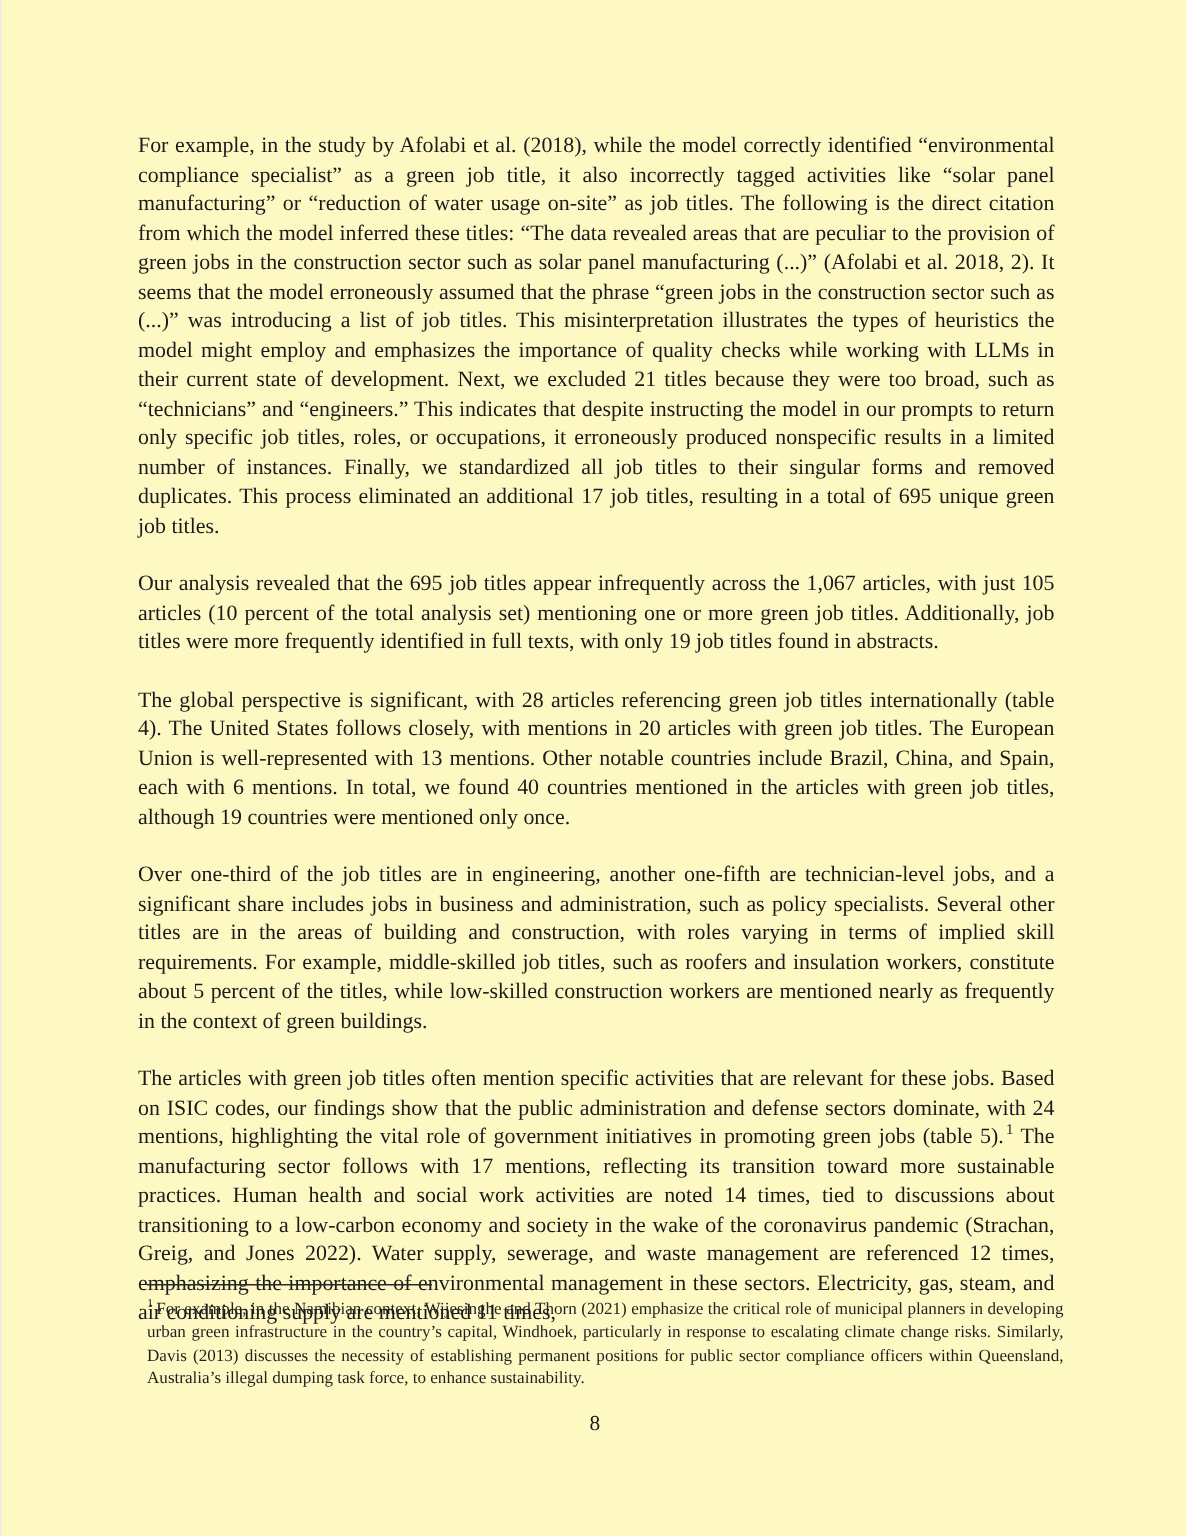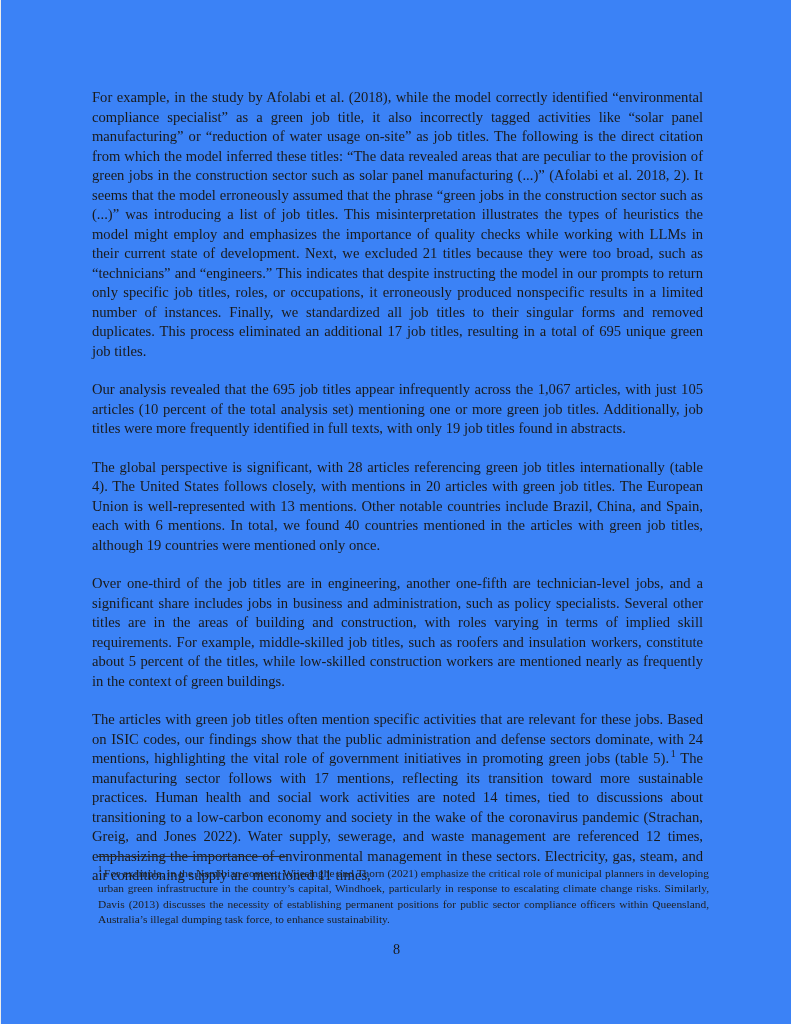--- a/index.html
+++ b/index.html
@@ -4,21 +4,21 @@
 <style>
   html, body {
     margin: 0;
     padding: 0;
     background: #ffffff;
   }
   .page {
     position: relative;
     width: 791px;
     height: 1024px;
-    background: #3b82f6;
+    background: #fef9c3;
     box-sizing: border-box;
     overflow: hidden;
     border-left: 1px solid #ececec;
   }
   .content {
     position: absolute;
     left: 91px;
     top: 88px;
     width: 611px;
   }

